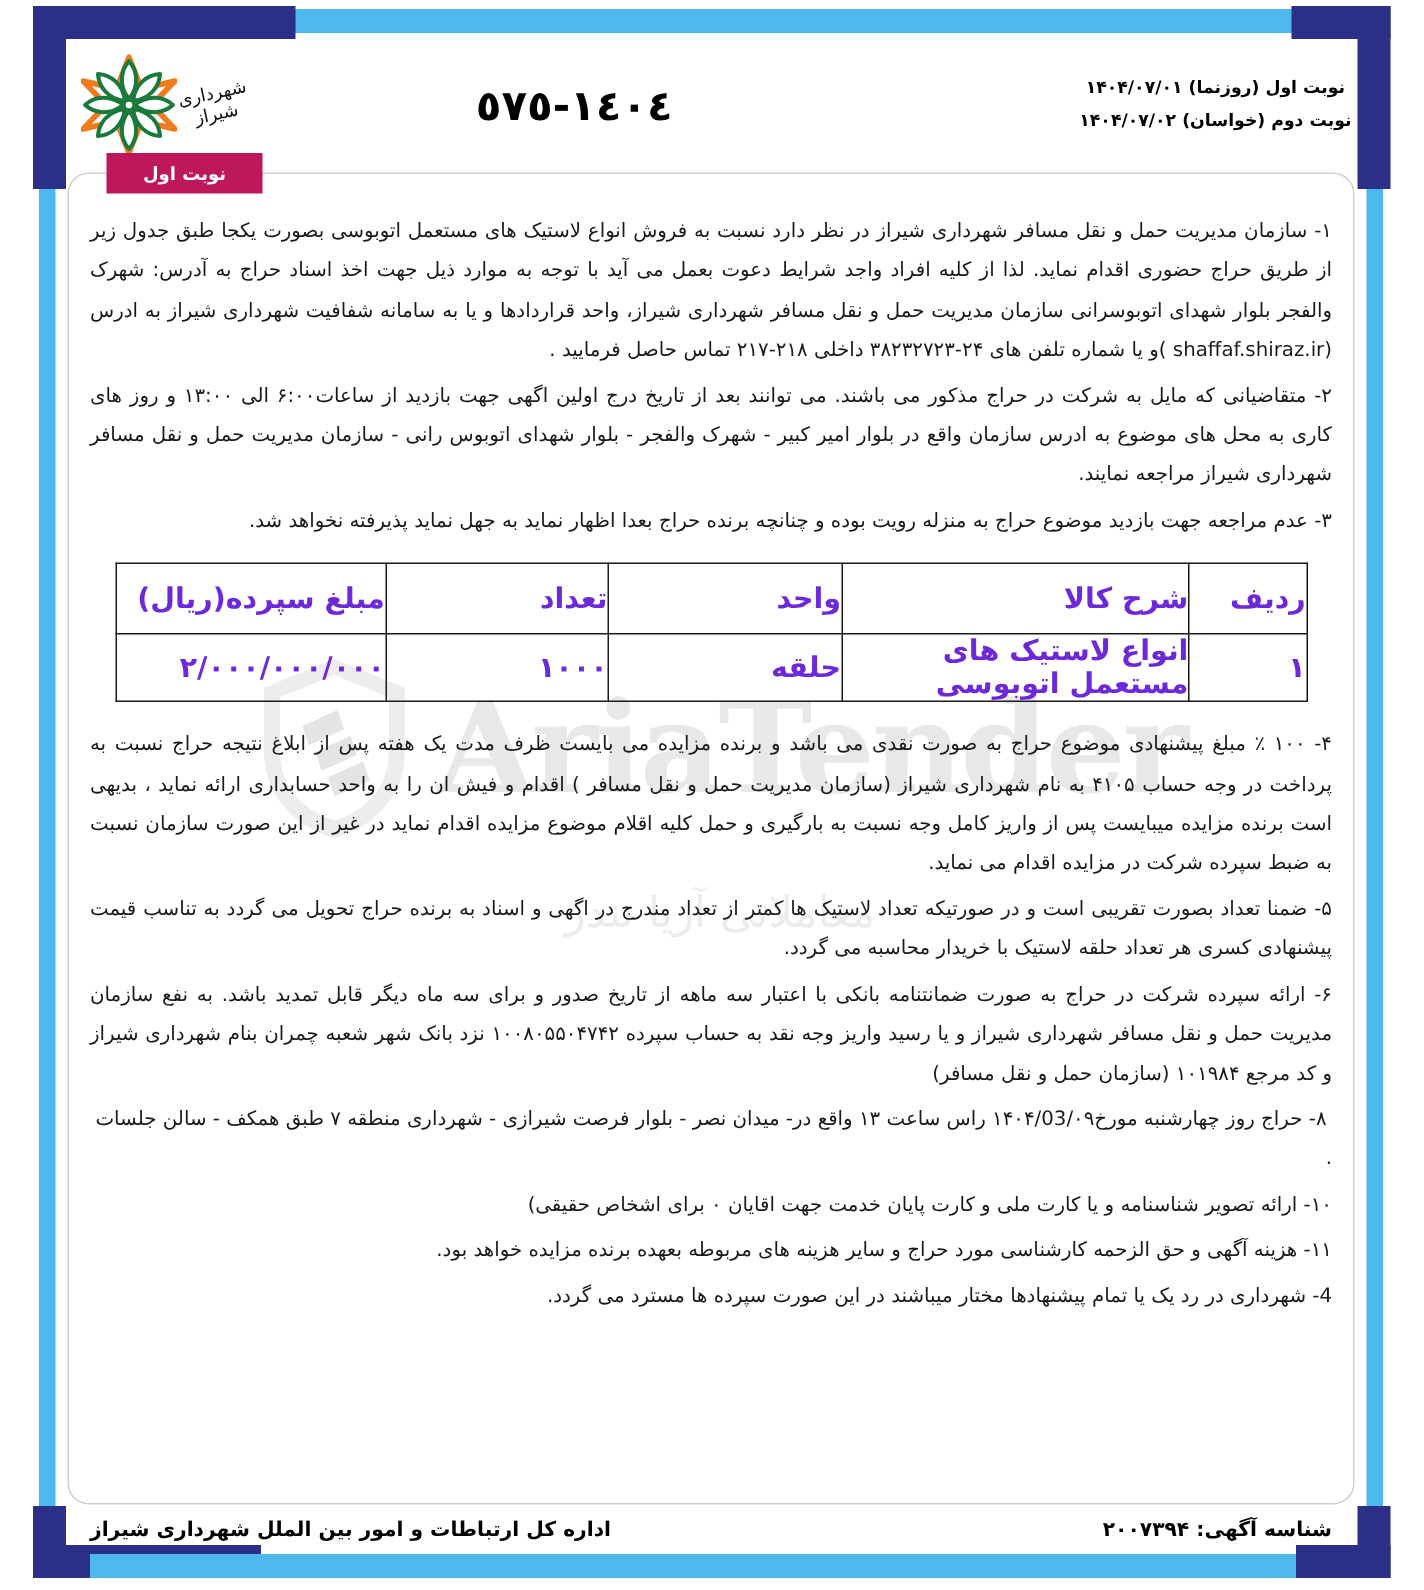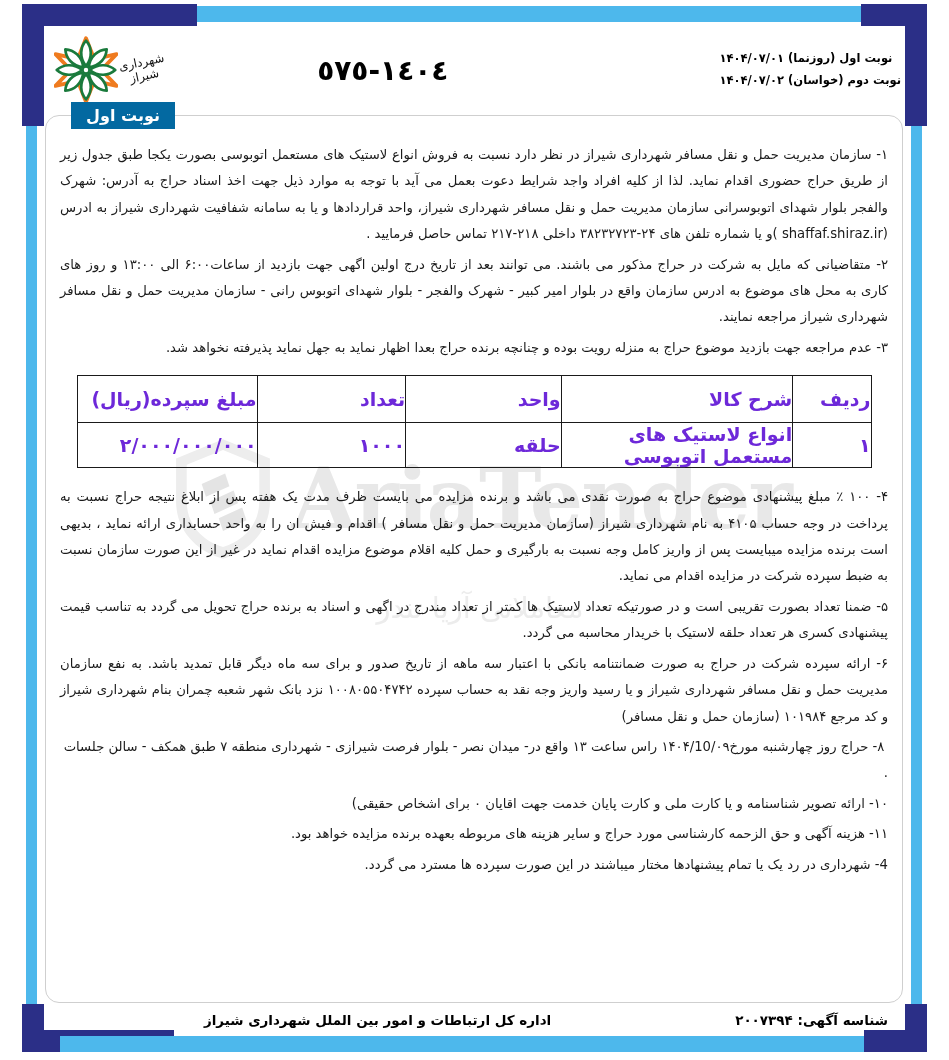--- a/index.html
+++ b/index.html
@@ -174,35 +174,35 @@
     direction: ltr;
     flex: 1 1 auto;
     text-align: center;
     padding-right: 120px;
   }
   .header-dates {
     font-size: 11.5px;
     font-weight: bold;
     color: #000;
     line-height: 1.9;
-    text-align: left;
+    text-align: center;
     white-space: nowrap;
     padding-right: 4px;
   }
 
   
   .nobat-badge {
     position: absolute;
     left: 71px;
     top: 102px;
     width: 104px;
     height: 27px;
-    background: #0369a1;
+    background: #be185d;
     color: #ffffff;
-    font-size: 16px;
+    font-size: 12px;
     font-weight: bold;
     display: flex;
     align-items: center;
     justify-content: center;
     z-index: 6;
     letter-spacing: 0.5px;
   }
 
   
   .content-box {
@@ -331,21 +331,21 @@
     flex-direction: row;
     align-items: center;
     justify-content: space-between;
     z-index: 4;
   }
   .footer-dept {
     font-size: 13.5px;
     font-weight: bold;
     color: #000;
     flex: 1 1 auto;
-    text-align: center;
+    text-align: left;
     padding-right: 40px;
   }
   .footer-id {
     font-size: 13.5px;
     font-weight: bold;
     color: #000;
     white-space: nowrap;
   }
 </style>
 </head>
@@ -462,21 +462,21 @@
             <td class="col-tedad num">١٠٠٠</td>
             <td class="col-mablagh num">٢/٠٠٠/٠٠٠/٠٠٠</td>
           </tr>
         </tbody>
       </table>
     </div>
 
     <p class="para">۴- ۱۰۰ ٪ مبلغ پیشنهادی موضوع حراج به صورت نقدی می باشد و برنده مزایده می بایست ظرف مدت یک هفته پس از ابلاغ نتیجه حراج نسبت به پرداخت در وجه حساب ۴۱۰۵ به نام شهرداری شیراز (سازمان مدیریت حمل و نقل مسافر ) اقدام و فیش ان را به واحد حسابداری ارائه نماید ، بدیهی است برنده مزایده میبایست  پس از واریز کامل وجه نسبت به بارگیری و حمل کلیه اقلام موضوع مزایده اقدام نماید در غیر از این صورت سازمان نسبت به ضبط سپرده شرکت در مزایده اقدام می نماید.</p>
     <p class="para">۵- ضمنا تعداد بصورت تقریبی است و در صورتیکه تعداد لاستیک ها کمتر از تعداد مندرج در اگهی و اسناد به برنده حراج تحویل می گردد به تناسب قیمت پیشنهادی کسری هر تعداد حلقه لاستیک با خریدار محاسبه می گردد.</p>
     <p class="para">۶- ارائه سپرده شرکت در حراج  به صورت ضمانتنامه بانکی با اعتبار سه ماهه از تاریخ صدور و برای سه ماه دیگر قابل تمدید باشد. به نفع سازمان مدیریت حمل و نقل  مسافر شهرداری شیراز و یا رسید واریز وجه نقد به حساب سپرده ۱۰۰۸۰۵۵۰۴۷۴۲  نزد بانک شهر شعبه چمران بنام شهرداری شیراز و کد مرجع ۱۰۱۹۸۴ (سازمان حمل و نقل مسافر)</p>
-    <p class="para tail-center">۸- حراج روز چهارشنبه  مورخ۱۴۰۴/10/۰۹  راس ساعت ۱۳  واقع در- میدان نصر - بلوار فرصت شیرازی - شهرداری منطقه ۷   طبق همکف - سالن جلسات .</p>
+    <p class="para tail-center">۸- حراج روز چهارشنبه  مورخ۱۴۰۴/03/۰۹  راس ساعت ۱۳  واقع در- میدان نصر - بلوار فرصت شیرازی - شهرداری منطقه ۷   طبق همکف - سالن جلسات .</p>
     <p class="para tail-center">۱۰- ارائه تصویر شناسنامه و یا کارت ملی و کارت پایان خدمت جهت اقایان ۰ برای اشخاص حقیقی)</p>
     <p class="para tail-center">۱۱- هزینه آگهی و حق الزحمه کارشناسی مورد حراج و سایر هزینه های مربوطه بعهده برنده مزایده خواهد بود.</p>
     <p class="para tail-center">4- شهرداری در رد یک یا تمام پیشنهادها مختار میباشند در این صورت سپرده ها مسترد می گردد.</p>
   </div>
 
   <div class="footer">
     <div class="footer-id">شناسه آگهی: ۲۰۰۷۳۹۴</div>
     <div class="footer-dept">اداره کل ارتباطات و امور بین الملل شهرداری شیراز</div>
   </div>
 

